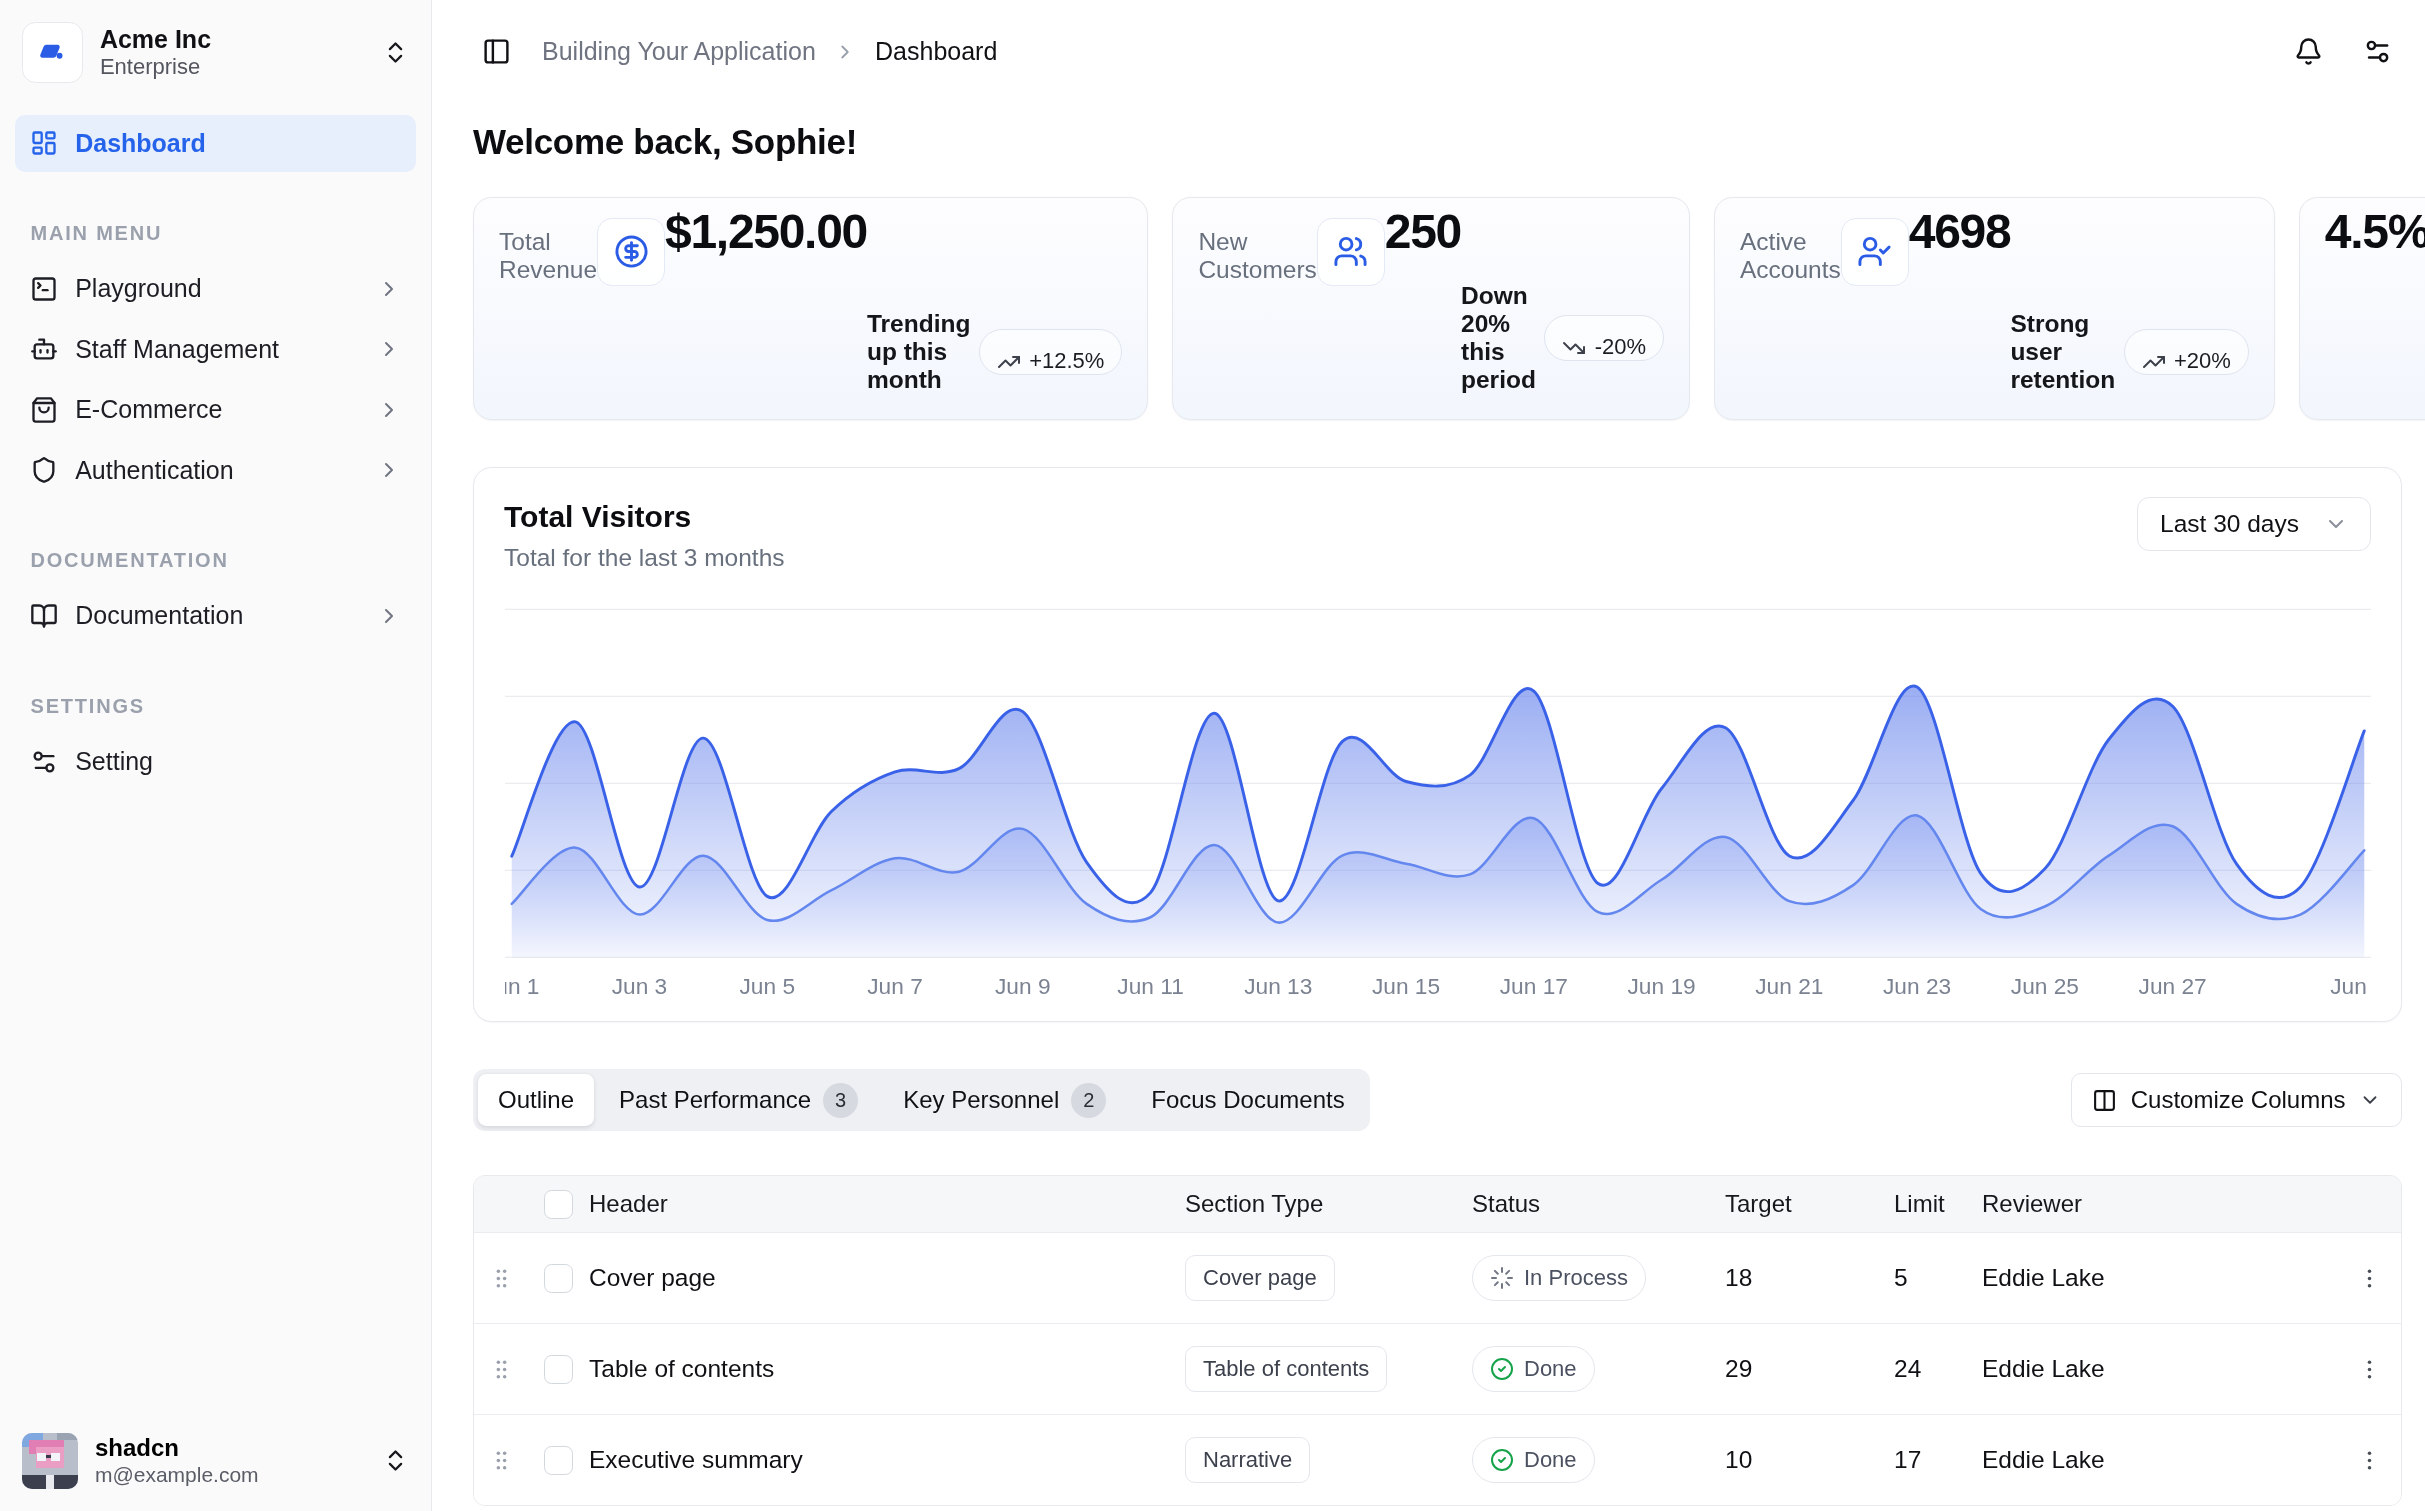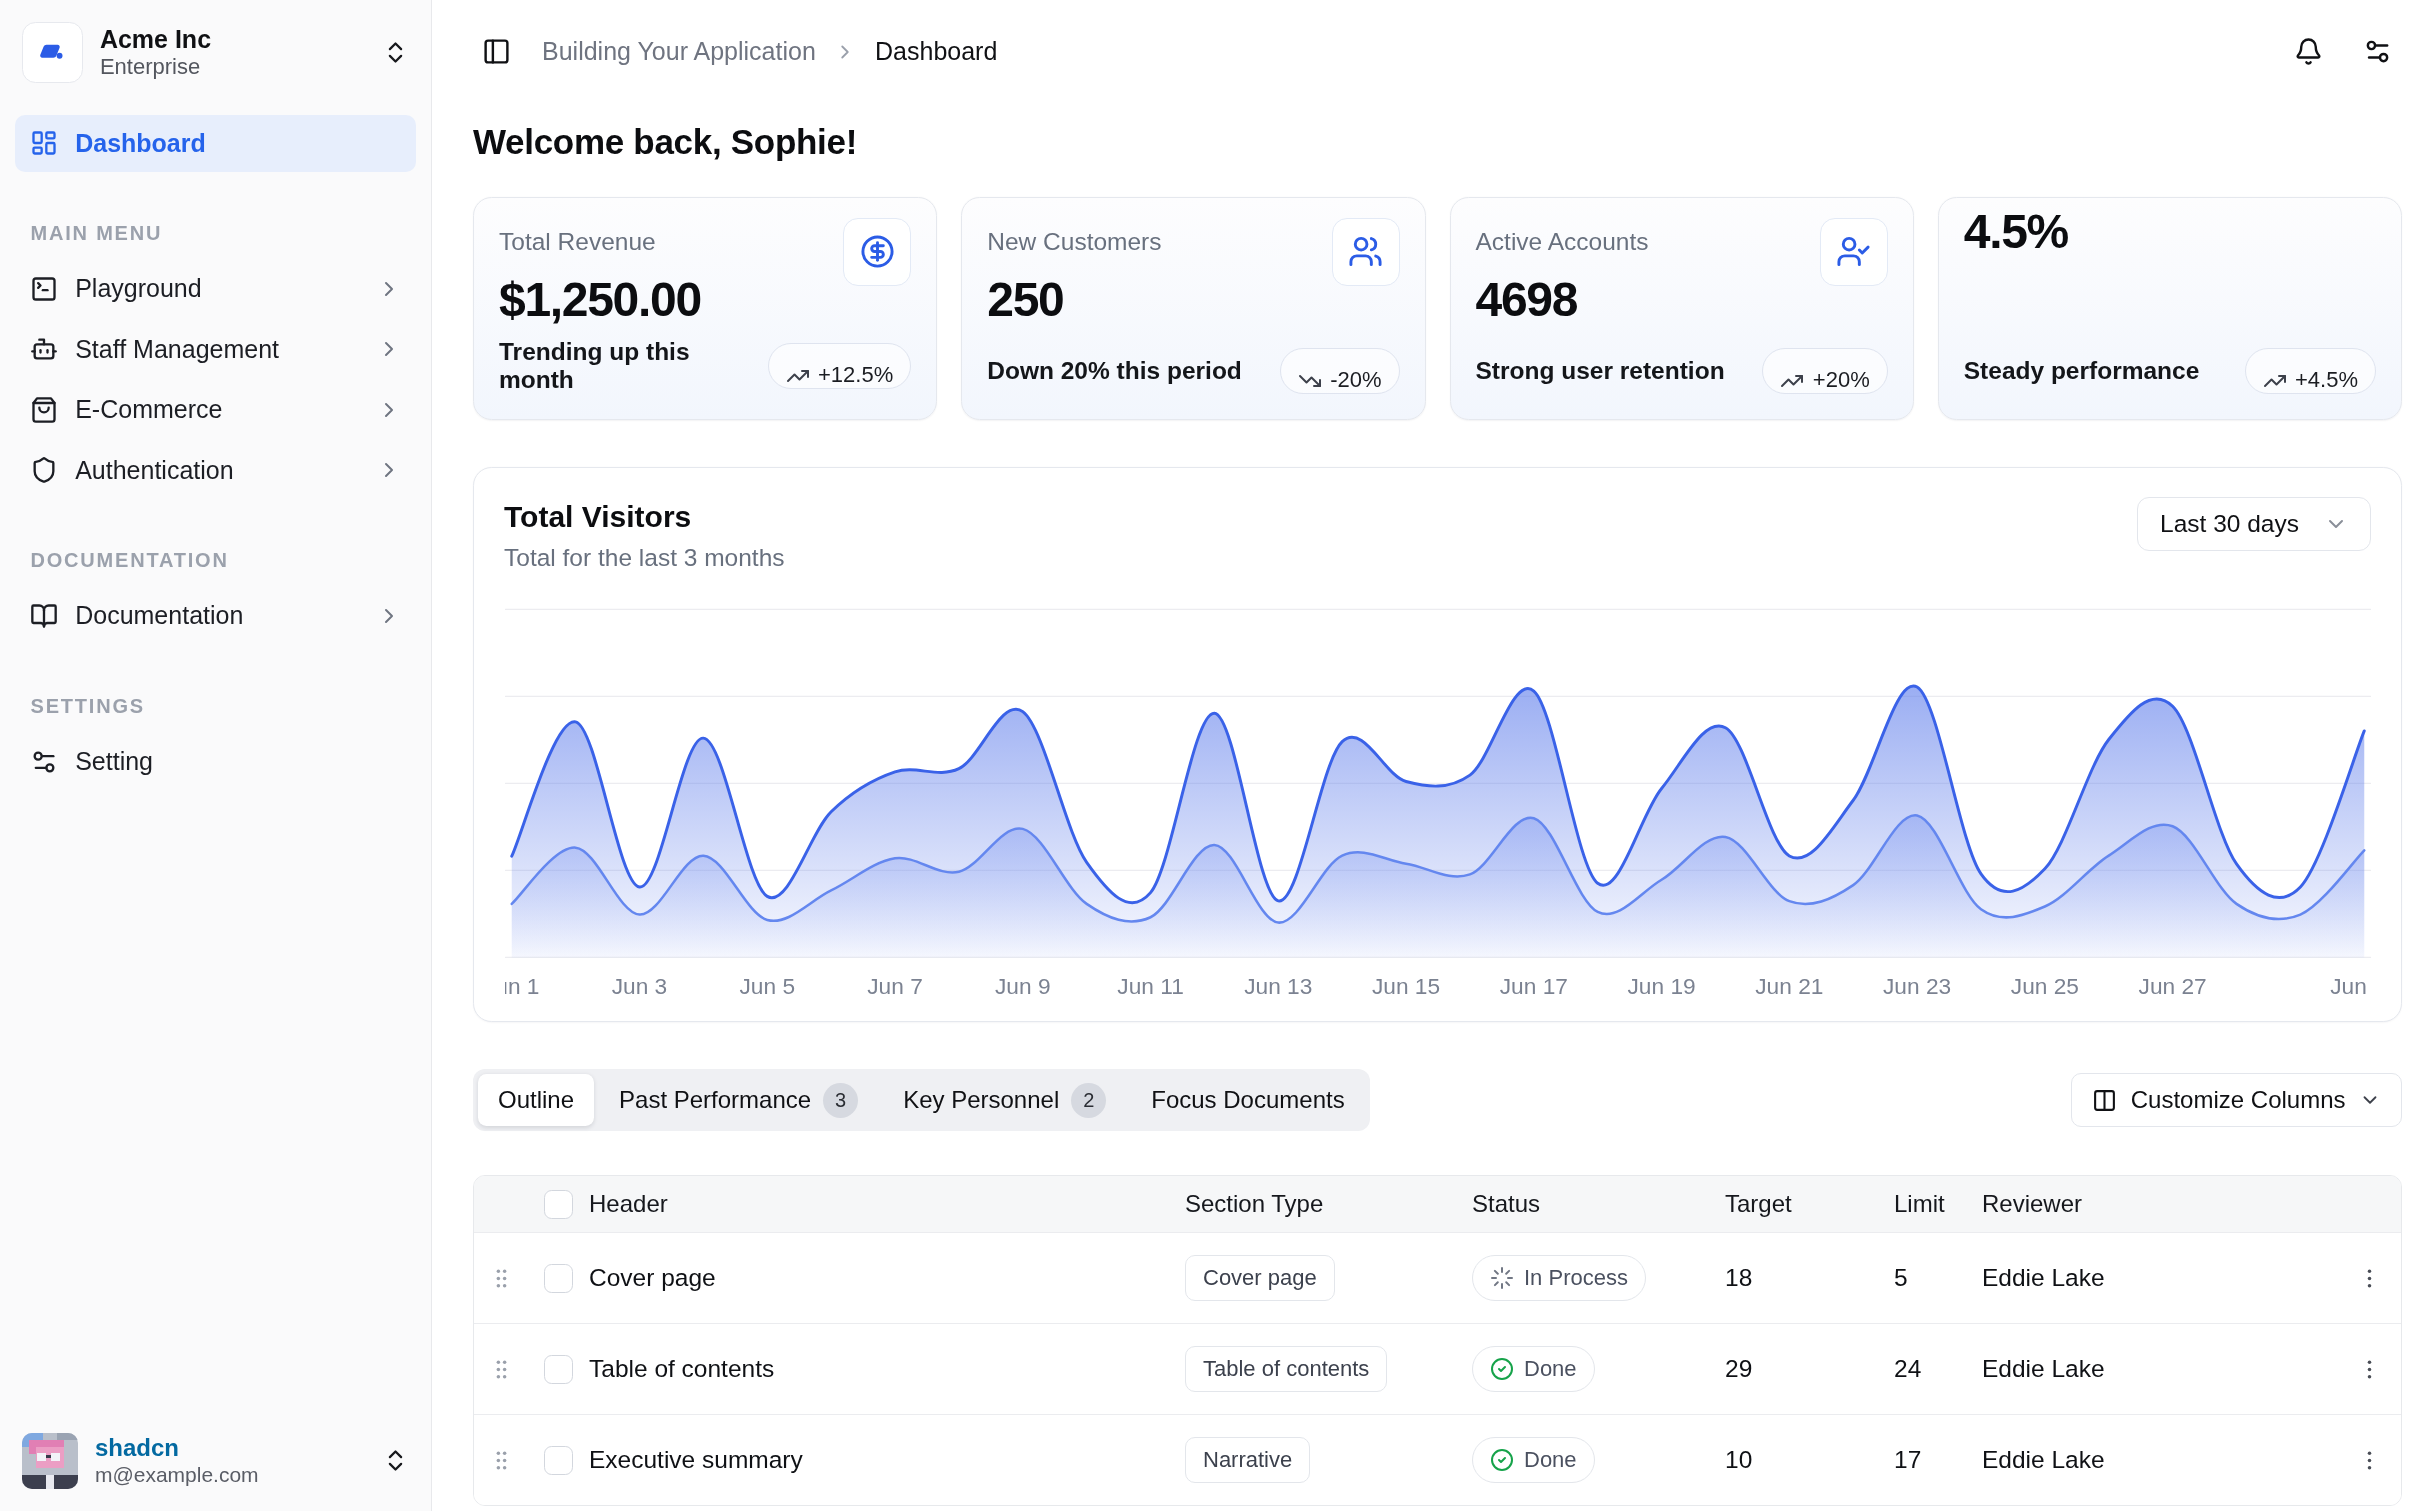--- a/index.html
+++ b/index.html
@@ -25,21 +25,21 @@
             font-size:25px;color:#1c1e24;margin:1.7px 1.7px;cursor:pointer}
   .nav-item .mi{width:28px;height:28px;flex:none}
   .nav-item .chev{margin-left:auto;width:24px;height:24px;color:#6f7581}
   .nav-item.active{background:#e7eefc;color:#2563eb;font-weight:600}
   .nav-dashboard{margin-top:25px}
   .group-label{font-size:20px;letter-spacing:.09em;color:#9ba1ac;font-weight:700;margin:49px 0 13.5px 17px}
   .sidebar-bottom{margin-top:auto}
   .user{display:flex;align-items:center;gap:17px;padding:8.4px;border-radius:12px;cursor:pointer}
   .avatar{width:56px;height:56px;border-radius:10px;overflow:hidden;flex:none}
   .user-meta{line-height:1.2}
-  .user-name{font-size:24px;font-weight:700;color:#0369a1}
+  .user-name{font-size:24px;font-weight:700;color:#000000}
   .user-email{font-size:21px;color:#5a5d66}
 
   
   .main{flex:1;display:flex;flex-direction:column;min-width:0}
   .topbar{height:103px;display:flex;align-items:center;gap:22px;padding:0 25px 0 41px;flex:none}
   .icon-btn{width:47px;height:47px;display:flex;align-items:center;justify-content:center;
             border:none;background:none;border-radius:8.4px;color:#101114;cursor:pointer;padding:0}
   .icon-btn svg{width:29px;height:29px}
   .crumbs{display:flex;align-items:center;gap:18.6px;margin-left:0}
   .crumb-muted{font-size:25px;color:#6f7480;cursor:pointer}
@@ -49,21 +49,21 @@
 
   
   .content{flex:1;padding:5px 24px 0 41px;overflow:hidden}
   .welcome{font-size:35px;font-weight:700;margin:13.5px 0 35px;color:#0c0d10;letter-spacing:-0.3px}
 
   
   .stats{display:grid;grid-template-columns:repeat(4,1fr);gap:24px}
   .stat-card{height:223px;border:1.7px solid #e5e8ee;border-radius:18.6px;
              background:linear-gradient(180deg,#fdfdfe 0%,#f2f6fd 100%);
              box-shadow:0 0.8px 1.7px rgba(16,24,40,.05);padding:20px 25px 25px;
-             display:flex;flex-direction:column}
+             display:flex;flex-direction:row}
   .stat-top{display:flex;align-items:flex-start;justify-content:space-between}
   .stat-label{font-size:24.5px;color:#68707e;padding-top:10px}
   .stat-ic{width:68px;height:68px;border-radius:15px;background:rgba(255,255,255,.85);
            border:1.7px solid #e3eaf6;color:#2b5ce6;display:flex;align-items:center;justify-content:center;flex:none}
   .stat-ic svg{width:35px;height:35px}
   .stat-value{font-size:48px;font-weight:700;letter-spacing:-1.3px;color:#0c0d10;margin-top:-13.5px}
   .stat-foot{margin-top:auto;display:flex;align-items:center;justify-content:space-between;gap:8.4px}
   .stat-foot-text{font-size:24.5px;font-weight:600;color:#14161a}
   .pill{display:inline-flex;align-items:flex-end;gap:8.4px;height:46px;padding:0 17px;flex:none;
         border:1.7px solid #dfe4ef;border-radius:844px;font-size:22px;color:#1b1d22;background:rgba(255,255,255,.6)}

